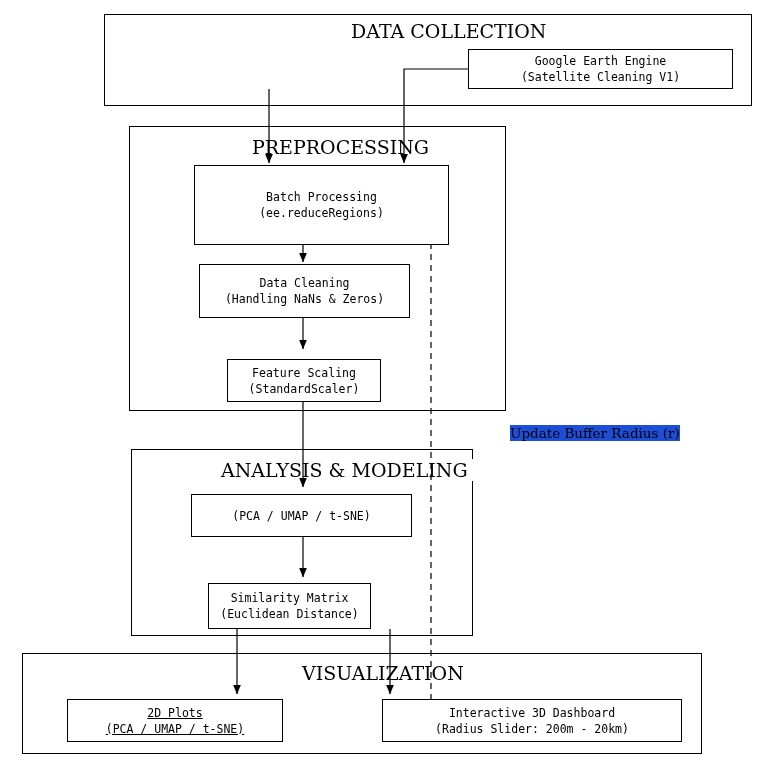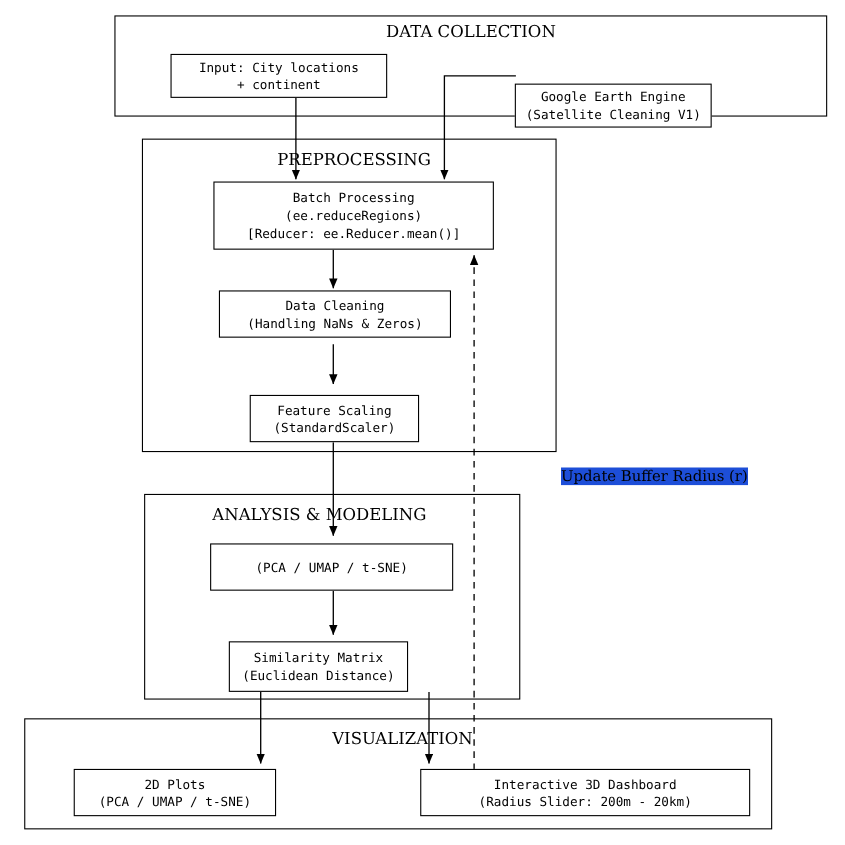--- a/index.html
+++ b/index.html
@@ -29,21 +29,21 @@
   }
   .group-box {
     position: absolute;
     border: 1px solid #000000;
     background: transparent;
     box-sizing: border-box;
   }
   .group-title {
     position: absolute;
     font-family: "DejaVu Serif", "Liberation Serif", serif;
-    font-size: 15px;
+    font-size: 19px;
     color: #000000;
     background: #ffffff;
     padding: 0 5px;
     white-space: nowrap;
     text-align: center;
   }
   .node {
     position: absolute;
     border: 1px solid #000000;
     background: #ffffff;
@@ -76,21 +76,21 @@
 
 <div id="canvas">
 
   <div class="group-box" style="left:104px; top:14px; width:648px; height:92px;"></div>
   <div class="group-box" style="left:129px; top:126px; width:377px; height:285px;"></div>
   <div class="group-box" style="left:131px; top:449px; width:342px; height:187px;"></div>
   <div class="group-box" style="left:22px; top:653px; width:680px; height:101px;"></div>
 
   <div class="group-title" style="left:346px; top:20px;">DATA COLLECTION</div>
   <div class="group-title" style="left:247px; top:136px;">PREPROCESSING</div>
-  <div class="group-title" style="left:188px; top:459px;">ANALYSIS &amp; MODELING</div>
+  <div class="group-title" style="left:216px; top:459px;">ANALYSIS &amp; MODELING</div>
   <div class="group-title" style="left:297px; top:662px;">VISUALIZATION</div>
 
   <svg id="wires" viewBox="0 0 768 768">
     <defs>
       <marker id="arrow" markerWidth="9" markerHeight="9" refX="7.4" refY="3.2" orient="auto" markerUnits="strokeWidth">
         <path d="M0,0 L7.6,3.2 L0,6.4 z" fill="#000000"></path>
       </marker>
     </defs>
 
     <path d="M269,89 L269,163" stroke="#000000" stroke-width="1.2" fill="none" marker-end="url(#arrow)"></path>
@@ -105,56 +105,51 @@
 
     <path d="M303,537 L303,577" stroke="#000000" stroke-width="1.2" fill="none" marker-end="url(#arrow)"></path>
 
     <path d="M237,629 L237,694" stroke="#000000" stroke-width="1.2" fill="none" marker-end="url(#arrow)"></path>
 
     <path d="M390,629 L390,694" stroke="#000000" stroke-width="1.2" fill="none" marker-end="url(#arrow)"></path>
 
     <path d="M431,700 L431,232" stroke="#000000" stroke-width="1.2" fill="none" stroke-dasharray="6,5" marker-end="url(#arrow)"></path>
   </svg>
 
-  <div class="node" style="left:155px; top:49px; width:197px; height:40px;">
-    <span class="line">Input: City locations</span>
-    <span class="line">+ continent</span>
-  </div>
 
-  <div class="node" style="left:468px; top:49px; width:179px; height:40px;margin-top:27px;">
+  <div class="node" style="left:468px; top:49px; width:265px; height:40px;">
     <span class="line">Google Earth Engine</span>
     <span class="line">(Satellite Cleaning V1)</span>
   </div>
 
-  <div class="node" style="left:194px; top:165px; width:255px; height:62px;">
+  <div class="node" style="left:194px; top:165px; width:255px; height:80px;">
     <span class="line">Batch Processing</span>
     <span class="line">(ee.reduceRegions)</span>
-    <span class="line">[Reducer: ee.Reducer.mean()]</span>
   </div>
 
-  <div class="node" style="left:199px; top:264px; width:211px; height:43px;">
+  <div class="node" style="left:199px; top:264px; width:211px; height:54px;">
     <span class="line">Data Cleaning</span>
     <span class="line">(Handling NaNs &amp; Zeros)</span>
   </div>
 
   <div class="node" style="left:227px; top:359px; width:154px; height:43px;text-align:center;">
     <span class="line">Feature Scaling</span>
     <span class="line">(StandardScaler)</span>
   </div>
 
   <div class="node" style="left:191px; top:494px; width:221px; height:43px;">
     <span class="line">(PCA / UMAP / t-SNE)</span>
   </div>
 
   <div class="node" style="left:208px; top:583px; width:163px; height:46px;">
     <span class="line">Similarity Matrix</span>
     <span class="line">(Euclidean Distance)</span>
   </div>
 
-  <div class="node" style="left:67px; top:699px; width:184px; height:43px;">
+  <div class="node" style="left:67px; top:699px; width:216px; height:43px;text-decoration:underline;">
     <span class="line">2D Plots</span>
     <span class="line">(PCA / UMAP / t-SNE)</span>
   </div>
 
   <div class="node" style="left:382px; top:699px; width:300px; height:43px;">
     <span class="line">Interactive 3D Dashboard</span>
     <span class="line">(Radius Slider: 200m - 20km)</span>
   </div>
 
   <div class="edge-label" style="left:510px; top:425px;">Update Buffer Radius (r)</div>

